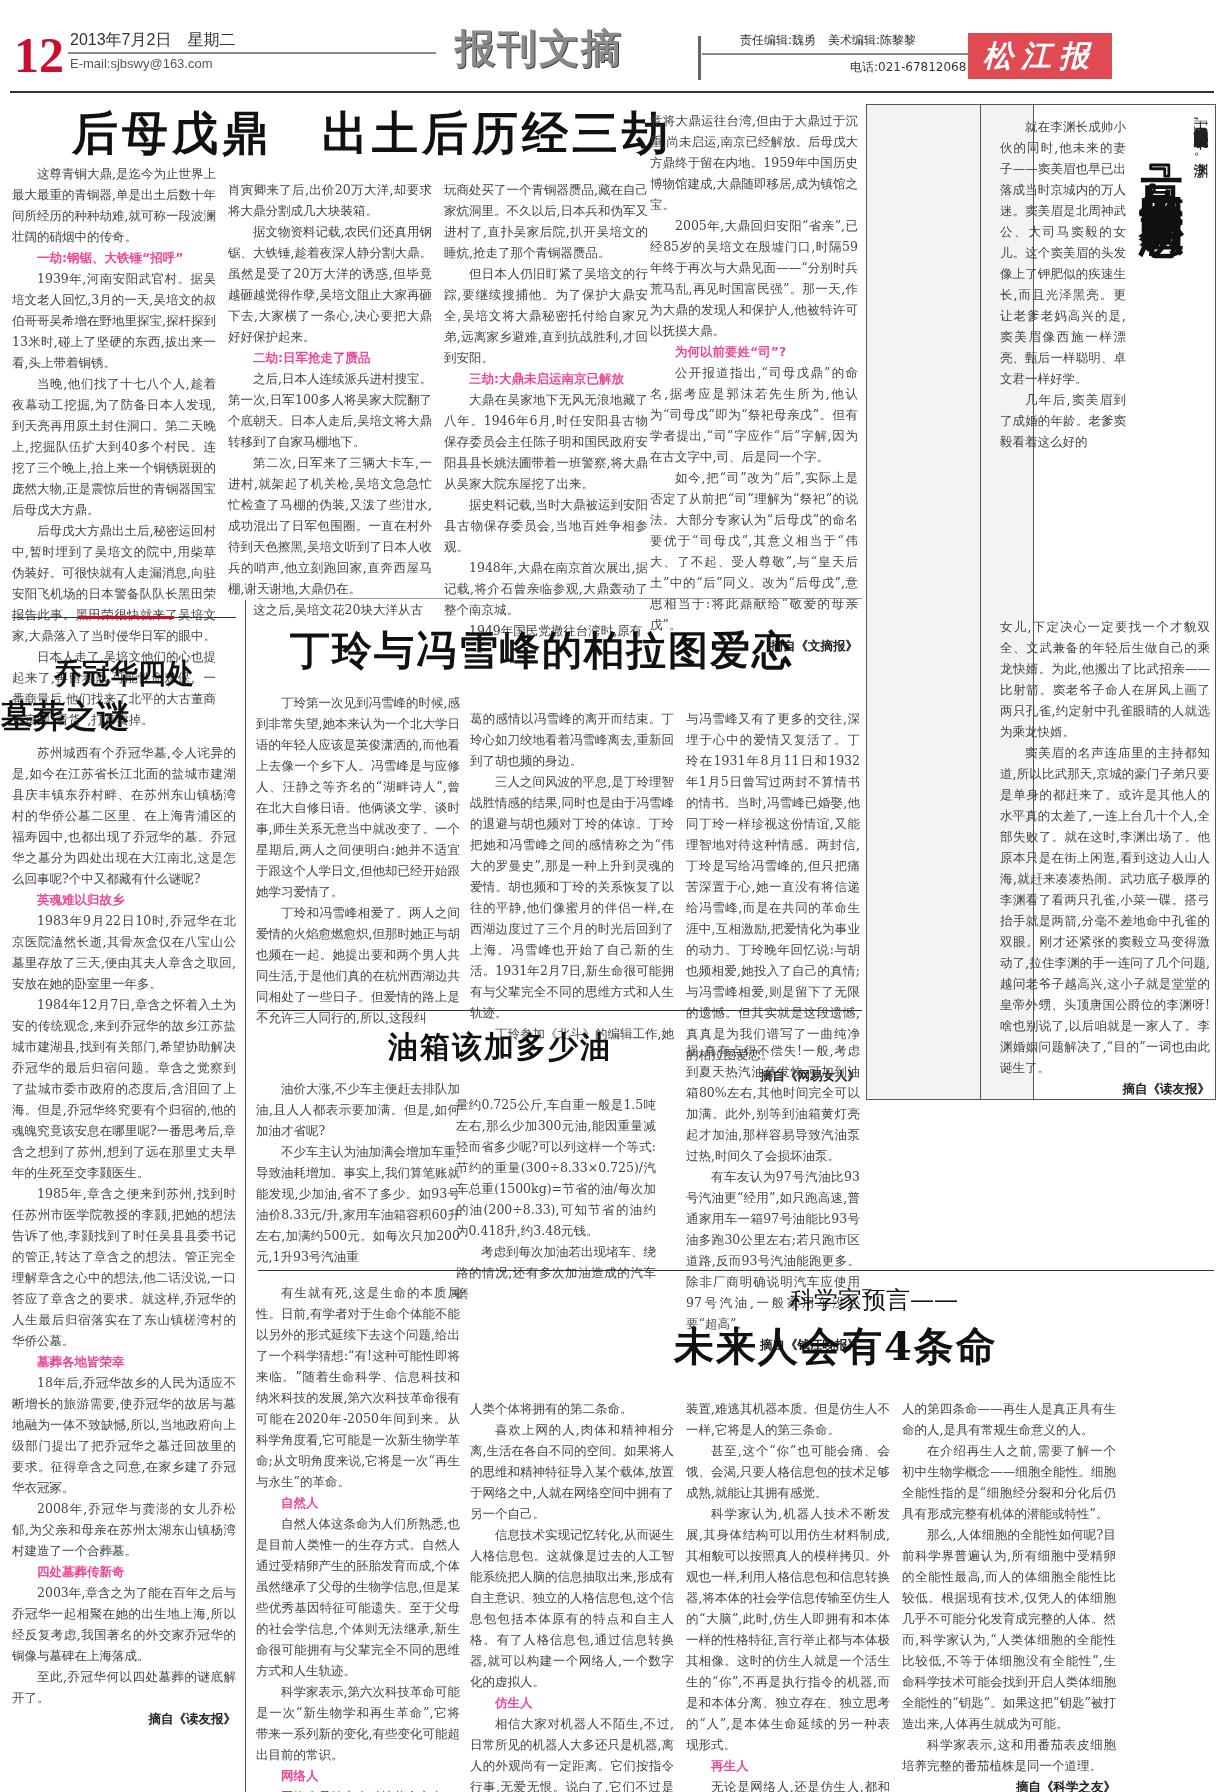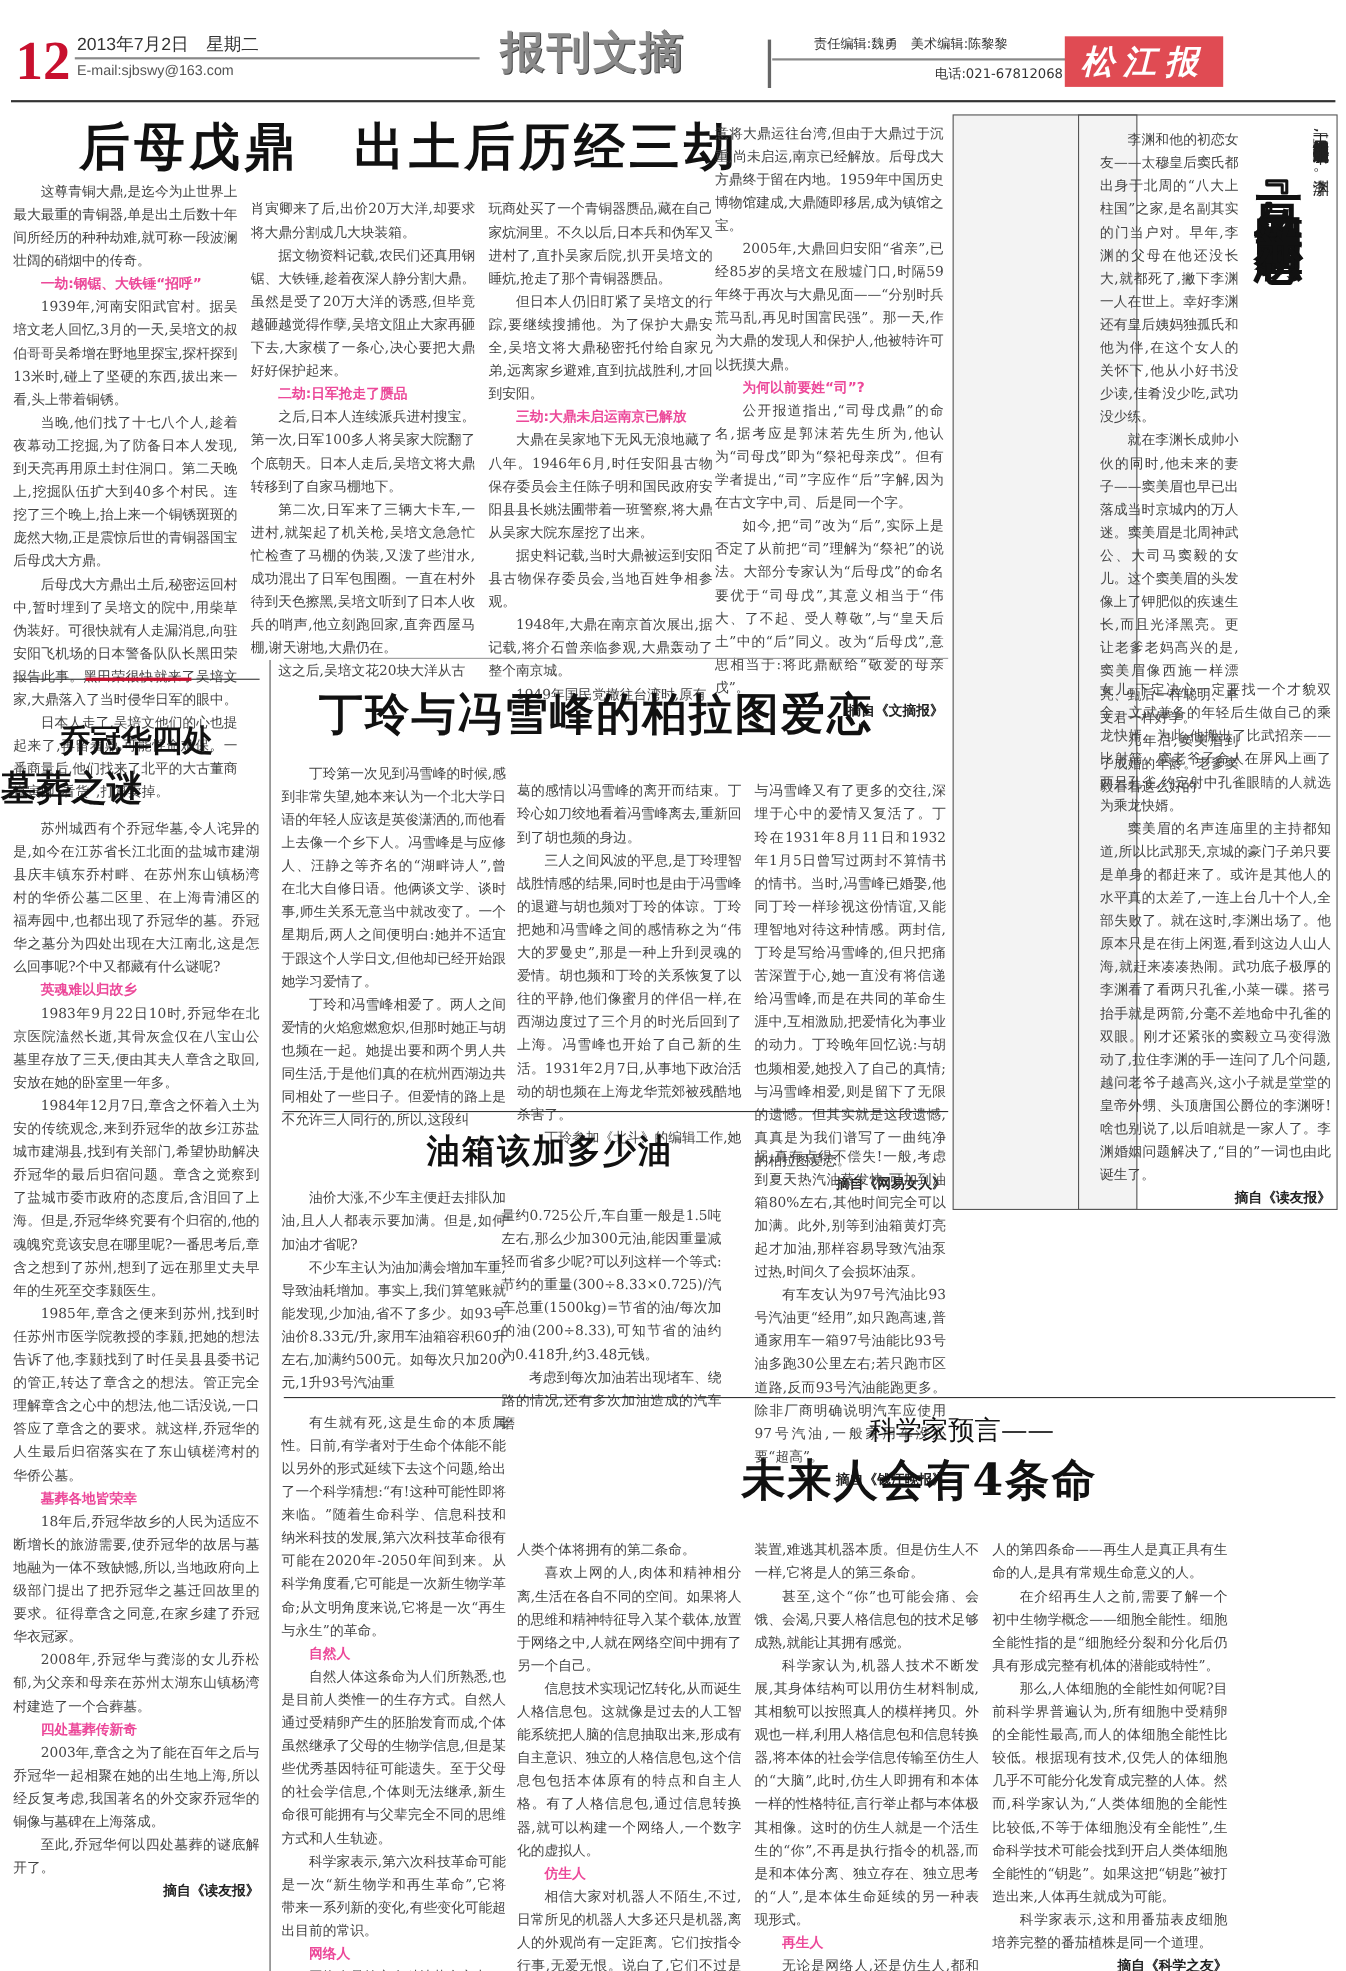--- a/index.html
+++ b/index.html
@@ -79,21 +79,20 @@
     <p class="subhead">为何以前要姓“司”?</p>
     <p class="">公开报道指出,“司母戊鼎”的命名,据考应是郭沫若先生所为,他认为“司母戊”即为“祭祀母亲戊”。但有学者提出,“司”字应作“后”字解,因为在古文字中,司、后是同一个字。</p>
     <p class="">如今,把“司”改为“后”,实际上是否定了从前把“司”理解为“祭祀”的说法。大部分专家认为“后母戊”的命名要优于“司母戊”,其意义相当于“伟大、了不起、受人尊敬”,与“皇天后土”中的“后”同义。改为“后母戊”,意思相当于:将此鼎献给“敬爱的母亲戊”。</p>
     <p class="source">摘自《文摘报》</p>
   </div>
 
 <div class="box" style="left:866px;top:104px;width:166px;height:994px;"></div>
 <div class="vsub" style="left:1192px;top:116px;height:440px;">「目的」是今天最常用的词汇之一,而制造者就是唐朝的开国皇帝——李渊。</div>
 <div class="vtitle" style="left:1140px;top:150px;height:440px;">『目的』一词源于唐高祖的初恋</div>
 <div class="col" id="mudi-top" style="left:1000px;top:116px;width:126px;font-size:12.5px;">
-    <p class="">李渊和他的初恋女友——太穆皇后窦氏都出身于北周的“八大上柱国”之家,是名副其实的门当户对。早年,李渊的父母在他还没长大,就都死了,撇下李渊一人在世上。幸好李渊还有皇后姨妈独孤氏和他为伴,在这个女人的关怀下,他从小好书没少读,佳肴没少吃,武功没少练。</p>
     <p class="">就在李渊长成帅小伙的同时,他未来的妻子——窦美眉也早已出落成当时京城内的万人迷。窦美眉是北周神武公、大司马窦毅的女儿。这个窦美眉的头发像上了钾肥似的疾速生长,而且光泽黑亮。更让老爹老妈高兴的是,窦美眉像西施一样漂亮、甄后一样聪明、卓文君一样好学。</p>
     <p class="">几年后,窦美眉到了成婚的年龄。老爹窦毅看着这么好的</p>
   </div>
 <div class="col" id="mudi-bottom" style="left:1000px;top:600px;width:210px;font-size:12.5px;">
     <p class="noind">女儿,下定决心一定要找一个才貌双全、文武兼备的年轻后生做自己的乘龙快婿。为此,他搬出了比武招亲——比射箭。窦老爷子命人在屏风上画了两只孔雀,约定射中孔雀眼睛的人就选为乘龙快婿。</p>
     <p class="">窦美眉的名声连庙里的主持都知道,所以比武那天,京城的豪门子弟只要是单身的都赶来了。或许是其他人的水平真的太差了,一连上台几十个人,全部失败了。就在这时,李渊出场了。他原本只是在街上闲逛,看到这边人山人海,就赶来凑凑热闹。武功底子极厚的李渊看了看两只孔雀,小菜一碟。搭弓抬手就是两箭,分毫不差地命中孔雀的双眼。刚才还紧张的窦毅立马变得激动了,拉住李渊的手一连问了几个问题,越问老爷子越高兴,这小子就是堂堂的皇帝外甥、头顶唐国公爵位的李渊呀!啥也别说了,以后咱就是一家人了。李渊婚姻问题解决了,“目的”一词也由此诞生了。</p>
     <p class="source">摘自《读友报》</p>
   </div>
 <div class="box" style="left:980px;top:104px;width:234px;height:994px;background:transparent;border-color:#555;"></div>
 
@@ -118,21 +117,21 @@
 
 <div class="left-vline" style="left:245px;top:600px;height:1192px;"></div>
 <div class="hr-thin" style="left:258px;top:598px;width:604px;"></div>
 <div class="headline" style="left:290px;top:630px;font-size:40px;letter-spacing:2px;">丁玲与冯雪峰的柏拉图爱恋</div>
 <div class="col" id="dl-c1" style="left:256px;top:692px;width:204px;">
     <p class="">丁玲第一次见到冯雪峰的时候,感到非常失望,她本来认为一个北大学日语的年轻人应该是英俊潇洒的,而他看上去像一个乡下人。冯雪峰是与应修人、汪静之等齐名的“湖畔诗人”,曾在北大自修日语。他俩谈文学、谈时事,师生关系无意当中就改变了。一个星期后,两人之间便明白:她并不适宜于跟这个人学日文,但他却已经开始跟她学习爱情了。</p>
     <p class="">丁玲和冯雪峰相爱了。两人之间爱情的火焰愈燃愈炽,但那时她正与胡也频在一起。她提出要和两个男人共同生活,于是他们真的在杭州西湖边共同相处了一些日子。但爱情的路上是不允许三人同行的,所以,这段纠</p>
   </div>
 <div class="col" id="dl-c2" style="left:470px;top:692px;width:204px;">
     <p class="noind">葛的感情以冯雪峰的离开而结束。丁玲心如刀绞地看着冯雪峰离去,重新回到了胡也频的身边。</p>
-    <p class="">三人之间风波的平息,是丁玲理智战胜情感的结果,同时也是由于冯雪峰的退避与胡也频对丁玲的体谅。丁玲把她和冯雪峰之间的感情称之为“伟大的罗曼史”,那是一种上升到灵魂的爱情。胡也频和丁玲的关系恢复了以往的平静,他们像蜜月的伴侣一样,在西湖边度过了三个月的时光后回到了上海。冯雪峰也开始了自己新的生活。1931年2月7日,从事地下政治活动的胡也频在上海龙华荒郊被残酷地杀害了。</p>
+    <p class="">三人之间风波的平息,是丁玲理智战胜情感的结果,同时也是由于冯雪峰的退避与胡也频对丁玲的体谅。丁玲把她和冯雪峰之间的感情称之为“伟大的罗曼史”,那是一种上升到灵魂的爱情。胡也频和丁玲的关系恢复了以往的平静,他们像蜜月的伴侣一样,在西湖边度过了三个月的时光后回到了上海。冯雪峰也开始了自己新的生活。1931年2月7日,新生命很可能拥有与父辈完全不同的思维方式和人生轨迹。</p>
     <p class="">丁玲参加《北斗》的编辑工作,她</p>
   </div>
 <div class="col" id="dl-c3" style="left:686px;top:692px;width:174px;">
     <p class="noind">与冯雪峰又有了更多的交往,深埋于心中的爱情又复活了。丁玲在1931年8月11日和1932年1月5日曾写过两封不算情书的情书。当时,冯雪峰已婚娶,他同丁玲一样珍视这份情谊,又能理智地对待这种情感。两封信,丁玲是写给冯雪峰的,但只把痛苦深置于心,她一直没有将信递给冯雪峰,而是在共同的革命生涯中,互相激励,把爱情化为事业的动力。丁玲晚年回忆说:与胡也频相爱,她投入了自己的真情;与冯雪峰相爱,则是留下了无限的遗憾。但其实就是这段遗憾,真真是为我们谱写了一曲纯净的柏拉图爱恋。</p>
     <p class="source">摘自《网易女人》</p>
   </div>
 
 <div class="hr-thin" style="left:258px;top:1010px;width:604px;background:#333;"></div>
 <div class="headline" style="left:388px;top:1032px;font-size:30px;letter-spacing:2px;">油箱该加多少油</div>
 <div class="col" id="oil-c1" style="left:256px;top:1078px;width:204px;">

